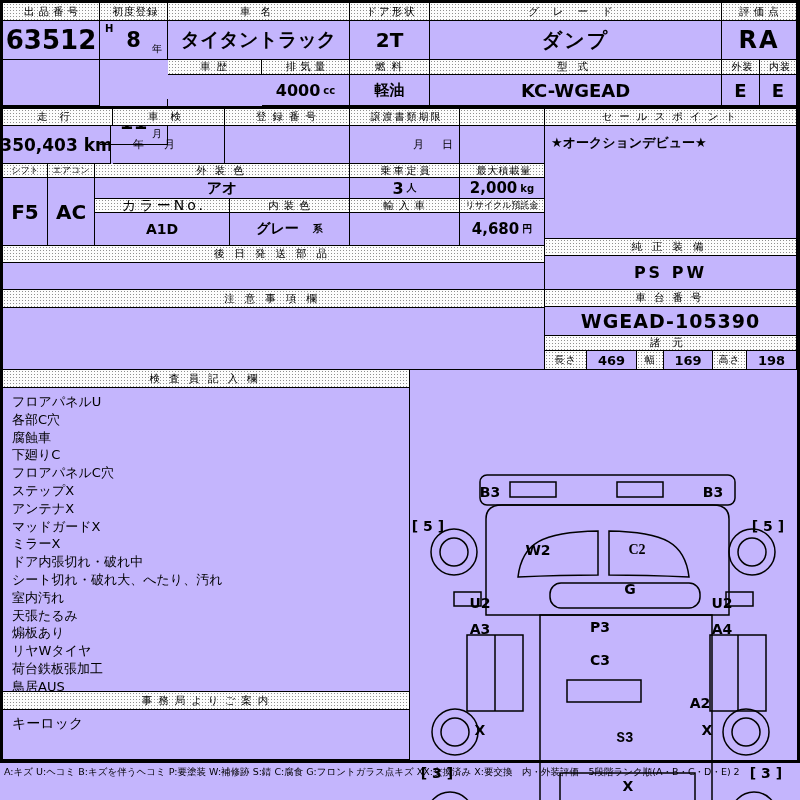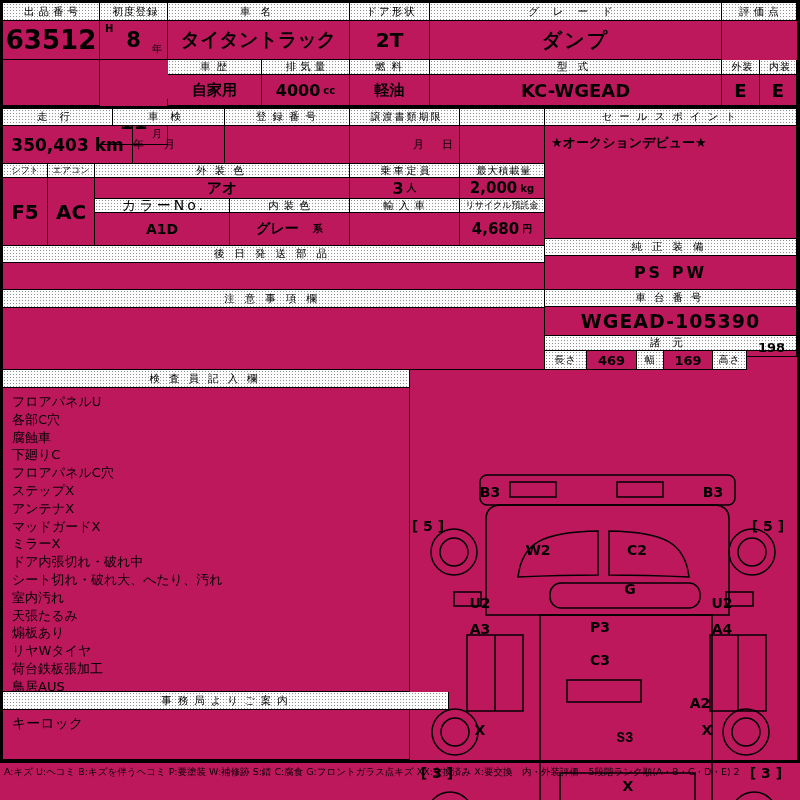--- a/index.html
+++ b/index.html
@@ -1,17 +1,17 @@
 <!DOCTYPE html>
 <html><head>
 <meta charset="utf-8">
 <style>
   html,body{margin:0;padding:0}
   body{font-family:"DejaVu Sans","Liberation Sans",sans-serif;background:#cfcfcf}
-  #sheet{position:relative;width:800px;height:800px;background:#be185d;color:#000;overflow:hidden}
+  #sheet{position:relative;width:800px;height:800px;background:#c4b5fd;color:#000;overflow:hidden}
   .frame{position:absolute;left:0;top:0;width:800px;height:763px;border:3px solid #000;box-sizing:border-box;pointer-events:none;z-index:10}
   .cell{position:absolute;border-right:1px solid #000;border-bottom:1px solid #000;display:flex;align-items:center;justify-content:center;box-sizing:border-box;white-space:nowrap;overflow:hidden}
   .noborder{border:none}
   .hd{background-image:radial-gradient(#8f8f8f 0.8px,transparent 0.9px);background-size:3px 3px;background-color:#fcfcfc;font-size:10.5px;letter-spacing:4px;padding-left:4px;font-weight:normal}
   .val{font-weight:bold}
   .thick{position:absolute;background:#000;z-index:2}
   .unit{font-size:10px;font-weight:bold;margin-left:3px}
   .mini{font-size:11px;font-weight:normal}
   .corner-tl{position:absolute;left:5px;top:2px;font-size:10px;font-weight:bold}
   .corner-br{position:absolute;right:5px;bottom:3px;font-size:10px;font-weight:normal}
@@ -37,53 +37,53 @@
 
   <div class="cell val" style="left:3px;top:21px;width:97px;height:39px;font-size:26px">63512</div>
   <div class="cell rel" style="left:100px;top:21px;width:68px;height:39px">
     <span class="corner-tl">H</span>
     <span class="val" style="font-size:21px">8</span>
     <span class="corner-br">年</span>
   </div>
   <div class="cell val" style="left:168px;top:21px;width:182px;height:39px;font-size:19px">タイタントラック</div>
   <div class="cell val" style="left:350px;top:21px;width:80px;height:39px;font-size:20px">2T</div>
   <div class="cell val" style="left:430px;top:21px;width:292px;height:39px;font-size:20px;letter-spacing:2px">ダンプ</div>
+  <div class="cell val" style="left:722px;top:21px;width:75px;height:39px;font-size:24px;letter-spacing:2px">RA</div>
 
   <div class="cell" style="left:3px;top:60px;width:97px;height:46px"></div>
   <div class="cell rel" style="left:100px;top:60px;width:68px;height:46px">
     <span class="val" style="font-size:20px">11</span>
     <span class="corner-br">月</span>
   </div>
   <div class="cell hd" style="left:168px;top:60px;width:94px;height:15px;letter-spacing:6px">車歴</div>
   <div class="cell hd" style="left:262px;top:60px;width:88px;height:15px">排気量</div>
   <div class="cell hd" style="left:350px;top:60px;width:80px;height:15px;letter-spacing:6px">燃料</div>
   <div class="cell hd" style="left:430px;top:60px;width:292px;height:15px;letter-spacing:10px">型式</div>
   <div class="cell hd" style="left:722px;top:60px;width:38px;height:15px;letter-spacing:1px;font-size:10px">外装</div>
   <div class="cell hd" style="left:760px;top:60px;width:37px;height:15px;letter-spacing:1px;font-size:10px">内装</div>
 
-  <div class="cell val" style="left:168px;top:75px;width:94px;height:31px;font-size:15px">自家用</div>
   <div class="cell" style="left:262px;top:75px;width:88px;height:31px">
     <span class="val" style="font-size:16px">4000</span>
     <span class="unit">cc</span>
   </div>
   <div class="cell val" style="left:350px;top:75px;width:80px;height:31px;font-size:15px">軽油</div>
   <div class="cell val" style="left:430px;top:75px;width:292px;height:31px;font-size:18px">KC-WGEAD</div>
   <div class="cell val" style="left:722px;top:75px;width:38px;height:31px;font-size:18px">E</div>
   <div class="cell val" style="left:760px;top:75px;width:37px;height:31px;font-size:18px">E</div>
 
   <div class="thick" style="left:3px;top:106px;width:794px;height:3px"></div>
 
   <div class="cell hd" style="left:3px;top:109px;width:110px;height:17px;letter-spacing:12px">走行</div>
   <div class="cell hd" style="left:113px;top:109px;width:112px;height:17px;letter-spacing:12px">車検</div>
   <div class="cell hd" style="left:225px;top:109px;width:125px;height:17px;letter-spacing:6px">登録番号</div>
   <div class="cell hd" style="left:350px;top:109px;width:110px;height:17px;letter-spacing:2px;font-size:10px">譲渡書類期限</div>
   <div class="cell hd" style="left:460px;top:109px;width:85px;height:17px"></div>
   <div class="cell hd" style="left:545px;top:109px;width:252px;height:17px;letter-spacing:7px">セールスポイント</div>
 
-  <div class="cell val" style="left:3px;top:126px;width:130px;height:38px;font-size:17px">350,403 km</div>
+  <div class="cell val" style="left:3px;top:126px;width:108px;height:38px;font-size:17px">350,403 km</div>
   <div class="cell" style="left:113px;top:126px;width:112px;height:38px;justify-content:flex-start;padding-left:20px;gap:20px">
     <span class="mini">年</span>
     <span class="mini">月</span>
   </div>
   <div class="cell" style="left:225px;top:126px;width:125px;height:38px"></div>
   <div class="cell" style="left:350px;top:126px;width:110px;height:38px;justify-content:flex-end;padding-right:6px;gap:18px">
     <span class="mini">月</span>
     <span class="mini">日</span>
   </div>
   <div class="cell" style="left:460px;top:126px;width:85px;height:38px"></div>
@@ -132,21 +132,21 @@
   <div class="cell" style="left:3px;top:308px;width:542px;height:62px"></div>
   <div class="cell hd" style="left:545px;top:290px;width:252px;height:17px;letter-spacing:8px">車台番号</div>
   <div class="cell val" style="left:545px;top:307px;width:252px;height:29px;font-size:19px;letter-spacing:1px">WGEAD-105390</div>
   <div class="cell hd" style="left:545px;top:336px;width:252px;height:15px;letter-spacing:12px">諸元</div>
 
   <div class="cell hd" style="left:545px;top:351px;width:42px;height:19px;letter-spacing:1px;font-size:10px;padding-left:0">長さ</div>
   <div class="cell val" style="left:587px;top:351px;width:50px;height:19px;font-size:13px">469</div>
   <div class="cell hd" style="left:637px;top:351px;width:27px;height:19px;letter-spacing:0;font-size:10px;padding-left:0">幅</div>
   <div class="cell val" style="left:664px;top:351px;width:49px;height:19px;font-size:13px">169</div>
   <div class="cell hd" style="left:713px;top:351px;width:34px;height:19px;letter-spacing:1px;font-size:10px;padding-left:0">高さ</div>
-  <div class="cell val" style="left:747px;top:338px;width:50px;height:19px;font-size:13px">198</div>
+  <div class="cell val" style="left:747px;top:351px;width:50px;height:19px;font-size:13px">198</div>
 
   <div class="cell hd" style="left:3px;top:370px;width:407px;height:18px;letter-spacing:9px">検査員記入欄</div>
   <div class="cell notes" style="left:3px;top:388px;width:407px;height:304px">
       <div class="note-line">フロアパネルU</div>
       <div class="note-line">各部C穴</div>
       <div class="note-line">腐蝕車</div>
       <div class="note-line">下廻りC</div>
       <div class="note-line">フロアパネルC穴</div>
       <div class="note-line">ステップX</div>
       <div class="note-line">アンテナX</div>
@@ -154,21 +154,21 @@
       <div class="note-line">ミラーX</div>
       <div class="note-line">ドア内張切れ・破れ中</div>
       <div class="note-line">シート切れ・破れ大、へたり、汚れ</div>
       <div class="note-line">室内汚れ</div>
       <div class="note-line">天張たるみ</div>
       <div class="note-line">煽板あり</div>
       <div class="note-line">リヤWタイヤ</div>
       <div class="note-line">荷台鉄板張加工</div>
       <div class="note-line">鳥居AUS</div>
     </div>
-  <div class="cell hd" style="left:3px;top:692px;width:446px;height:18px;letter-spacing:6px">事務局よりご案内</div>
+  <div class="cell hd" style="left:3px;top:692px;width:407px;height:18px;letter-spacing:6px">事務局よりご案内</div>
   <div class="cell notes" style="left:3px;top:710px;width:407px;height:50px;font-size:14px">
       <div class="note-line">キーロック</div>
     </div>
 
   <div class="cell noborder rel" style="left:410px;top:370px;width:387px;height:390px">
     <div class="svgwrap">
       <svg viewBox="0 0 387 390" width="387" height="390" xmlns="http://www.w3.org/2000/svg">
         <g fill="none" stroke="#000" stroke-width="1.5">
           <rect x="70" y="20" width="255" height="30" rx="7"></rect>
           <rect x="100" y="27" width="46" height="15"></rect>
@@ -202,21 +202,21 @@
           <rect x="150" y="374" width="55" height="9"></rect>
         </g>
       </svg>
     </div>
     <div class="svgwrap">
         <span class="marker" style="left: 80px; top: 37px;">B3</span>
         <span class="marker" style="left: 303px; top: 37px;">B3</span>
         <span class="marker" style="left: 18px; top: 71px;">[ 5 ]</span>
         <span class="marker" style="left: 358px; top: 71px;">[ 5 ]</span>
         <span class="marker" style="left: 128px; top: 95px;">W2</span>
-        <span class="marker" style="left: 227px; top: 95px;">C2</span>
+        <span class="marker" style="left: 227px; top: 95px; font-family: Liberation Serif, serif;">C2</span>
         <span class="marker" style="left: 220px; top: 134px;">G</span>
         <span class="marker" style="left: 70px; top: 148px;">U2</span>
         <span class="marker" style="left: 312px; top: 148px;">U2</span>
         <span class="marker" style="left: 70px; top: 174px;">A3</span>
         <span class="marker" style="left: 312px; top: 174px;">A4</span>
         <span class="marker" style="left: 190px; top: 172px;">P3</span>
         <span class="marker" style="left: 190px; top: 205px;">C3</span>
         <span class="marker" style="left: 290px; top: 248px;">A2</span>
         <span class="marker" style="left: 70px; top: 275px;">X</span>
         <span class="marker" style="left: 297px; top: 275px;">X</span>

